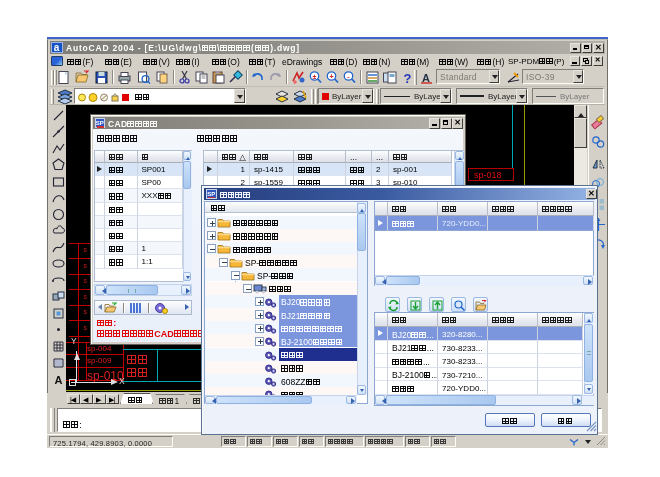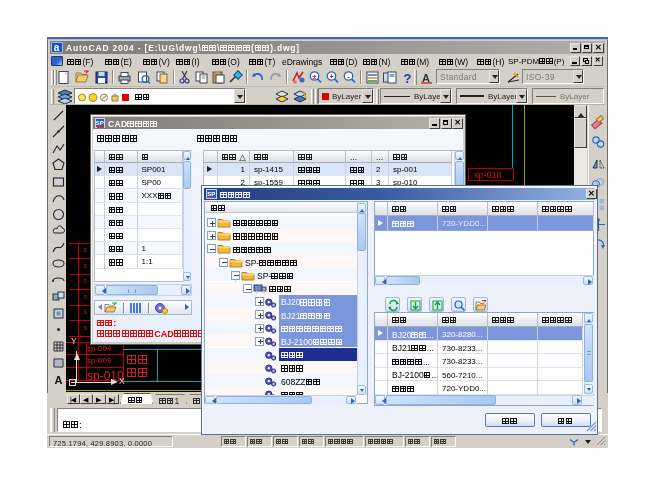--- a/index.html
+++ b/index.html
@@ -1032,21 +1032,21 @@
 <div class="abs cell" style="left:438px;top:340.5px;width:50px;height:13.5px;background:#fff;border-bottom:1px solid #dde3ee;padding:3px 0 0 4px;font-size:8px;color:#000">730-8233...</div>
 <div class="abs cell" style="left:488px;top:340.5px;width:50px;height:13.5px;background:#fff;border-bottom:1px solid #dde3ee"></div>
 <div class="abs cell" style="left:538px;top:340.5px;width:45px;height:13.5px;background:#fff;border-bottom:1px solid #dde3ee"></div>
 <div class="abs cell" style="left:374.5px;top:354.0px;width:13.5px;height:13.5px;background:#fff;border-bottom:1px solid #dde3ee"></div>
 <div class="abs cell zh" style="left:388px;top:354.0px;width:50px;height:13.5px;background:#fff;border-bottom:1px solid #dde3ee;padding:2.5px 0 0 4px;font-size:8.5px;color:#000"><i class="g"></i><i class="g"></i><i class="g"></i><i class="g"></i>...</div>
 <div class="abs cell" style="left:438px;top:354.0px;width:50px;height:13.5px;background:#fff;border-bottom:1px solid #dde3ee;padding:3px 0 0 4px;font-size:8px;color:#000">730-8233...</div>
 <div class="abs cell" style="left:488px;top:354.0px;width:50px;height:13.5px;background:#fff;border-bottom:1px solid #dde3ee"></div>
 <div class="abs cell" style="left:538px;top:354.0px;width:45px;height:13.5px;background:#fff;border-bottom:1px solid #dde3ee"></div>
 <div class="abs cell" style="left:374.5px;top:367.5px;width:13.5px;height:13.5px;background:#fff;border-bottom:1px solid #dde3ee"></div>
 <div class="abs cell zh" style="left:388px;top:367.5px;width:50px;height:13.5px;background:#fff;border-bottom:1px solid #dde3ee;padding:2.5px 0 0 4px;font-size:8.5px;color:#000">BJ-2100<i class="g"></i>...</div>
-<div class="abs cell" style="left:438px;top:367.5px;width:50px;height:13.5px;background:#fff;border-bottom:1px solid #dde3ee;padding:3px 0 0 4px;font-size:8px;color:#000">560-7210...</div>
+<div class="abs cell" style="left:438px;top:367.5px;width:50px;height:13.5px;background:#fff;border-bottom:1px solid #dde3ee;padding:3px 0 0 4px;font-size:8px;color:#000">730-7210...</div>
 <div class="abs cell" style="left:488px;top:367.5px;width:50px;height:13.5px;background:#fff;border-bottom:1px solid #dde3ee"></div>
 <div class="abs cell" style="left:538px;top:367.5px;width:45px;height:13.5px;background:#fff;border-bottom:1px solid #dde3ee"></div>
 <div class="abs cell" style="left:374.5px;top:381.0px;width:13.5px;height:13.5px;background:#fff;border-bottom:1px solid #dde3ee"></div>
 <div class="abs cell zh" style="left:388px;top:381.0px;width:50px;height:13.5px;background:#fff;border-bottom:1px solid #dde3ee;padding:2.5px 0 0 4px;font-size:8.5px;color:#000"><i class="g"></i><i class="g"></i><i class="g"></i></div>
 <div class="abs cell" style="left:438px;top:381.0px;width:50px;height:13.5px;background:#fff;border-bottom:1px solid #dde3ee;padding:3px 0 0 4px;font-size:8px;color:#000">720-YDD0...</div>
 <div class="abs cell" style="left:488px;top:381.0px;width:50px;height:13.5px;background:#fff;border-bottom:1px solid #dde3ee"></div>
 <div class="abs cell" style="left:538px;top:381.0px;width:45px;height:13.5px;background:#fff;border-bottom:1px solid #dde3ee"></div>
 <div class="abs " style="left:583.5px;top:312.5px;width:10px;height:81.5px;background:#e7f0fc;border-left:1px solid #c6d4ea"></div>
 <div class="abs xpbtn" style="left:584px;top:313px;width:9px;height:10px;">
     <div class="abs" style="left:2px;top:3px;border:2.5px solid transparent;border-bottom:3.5px solid #3563b0"></div>

